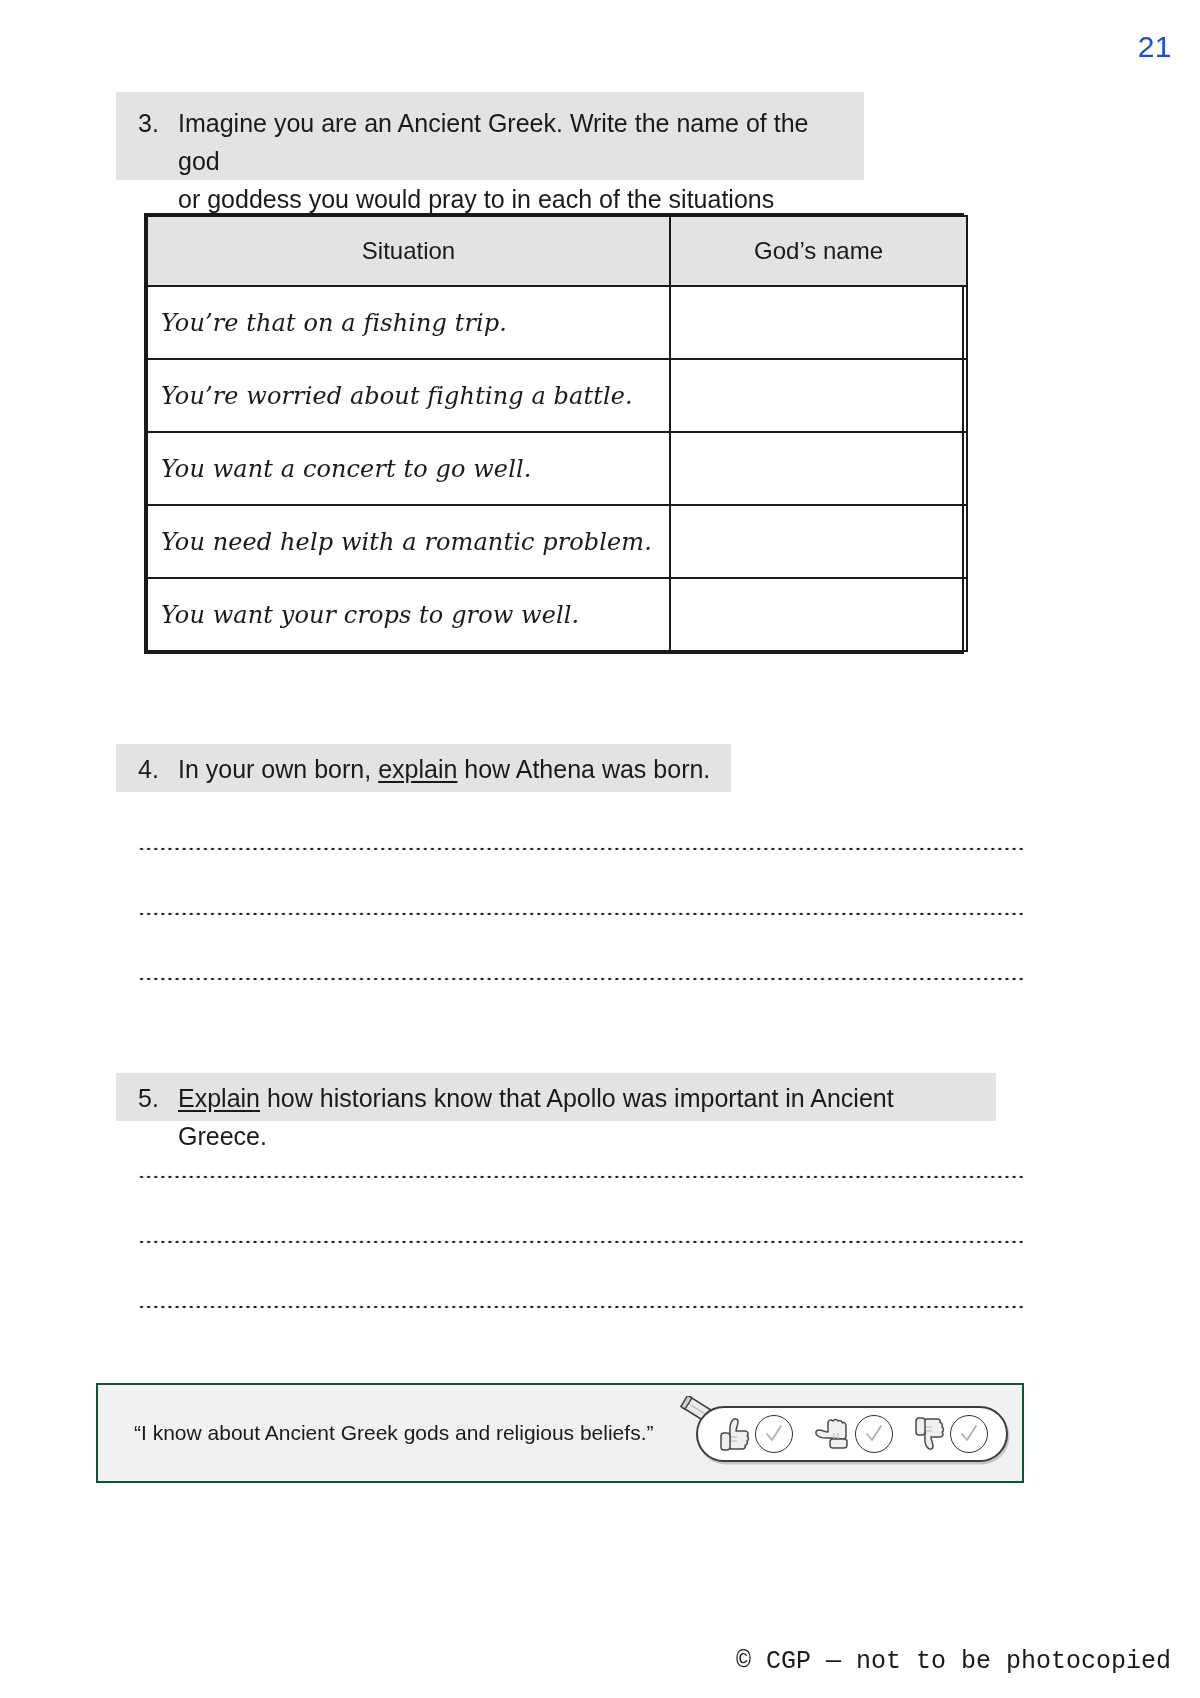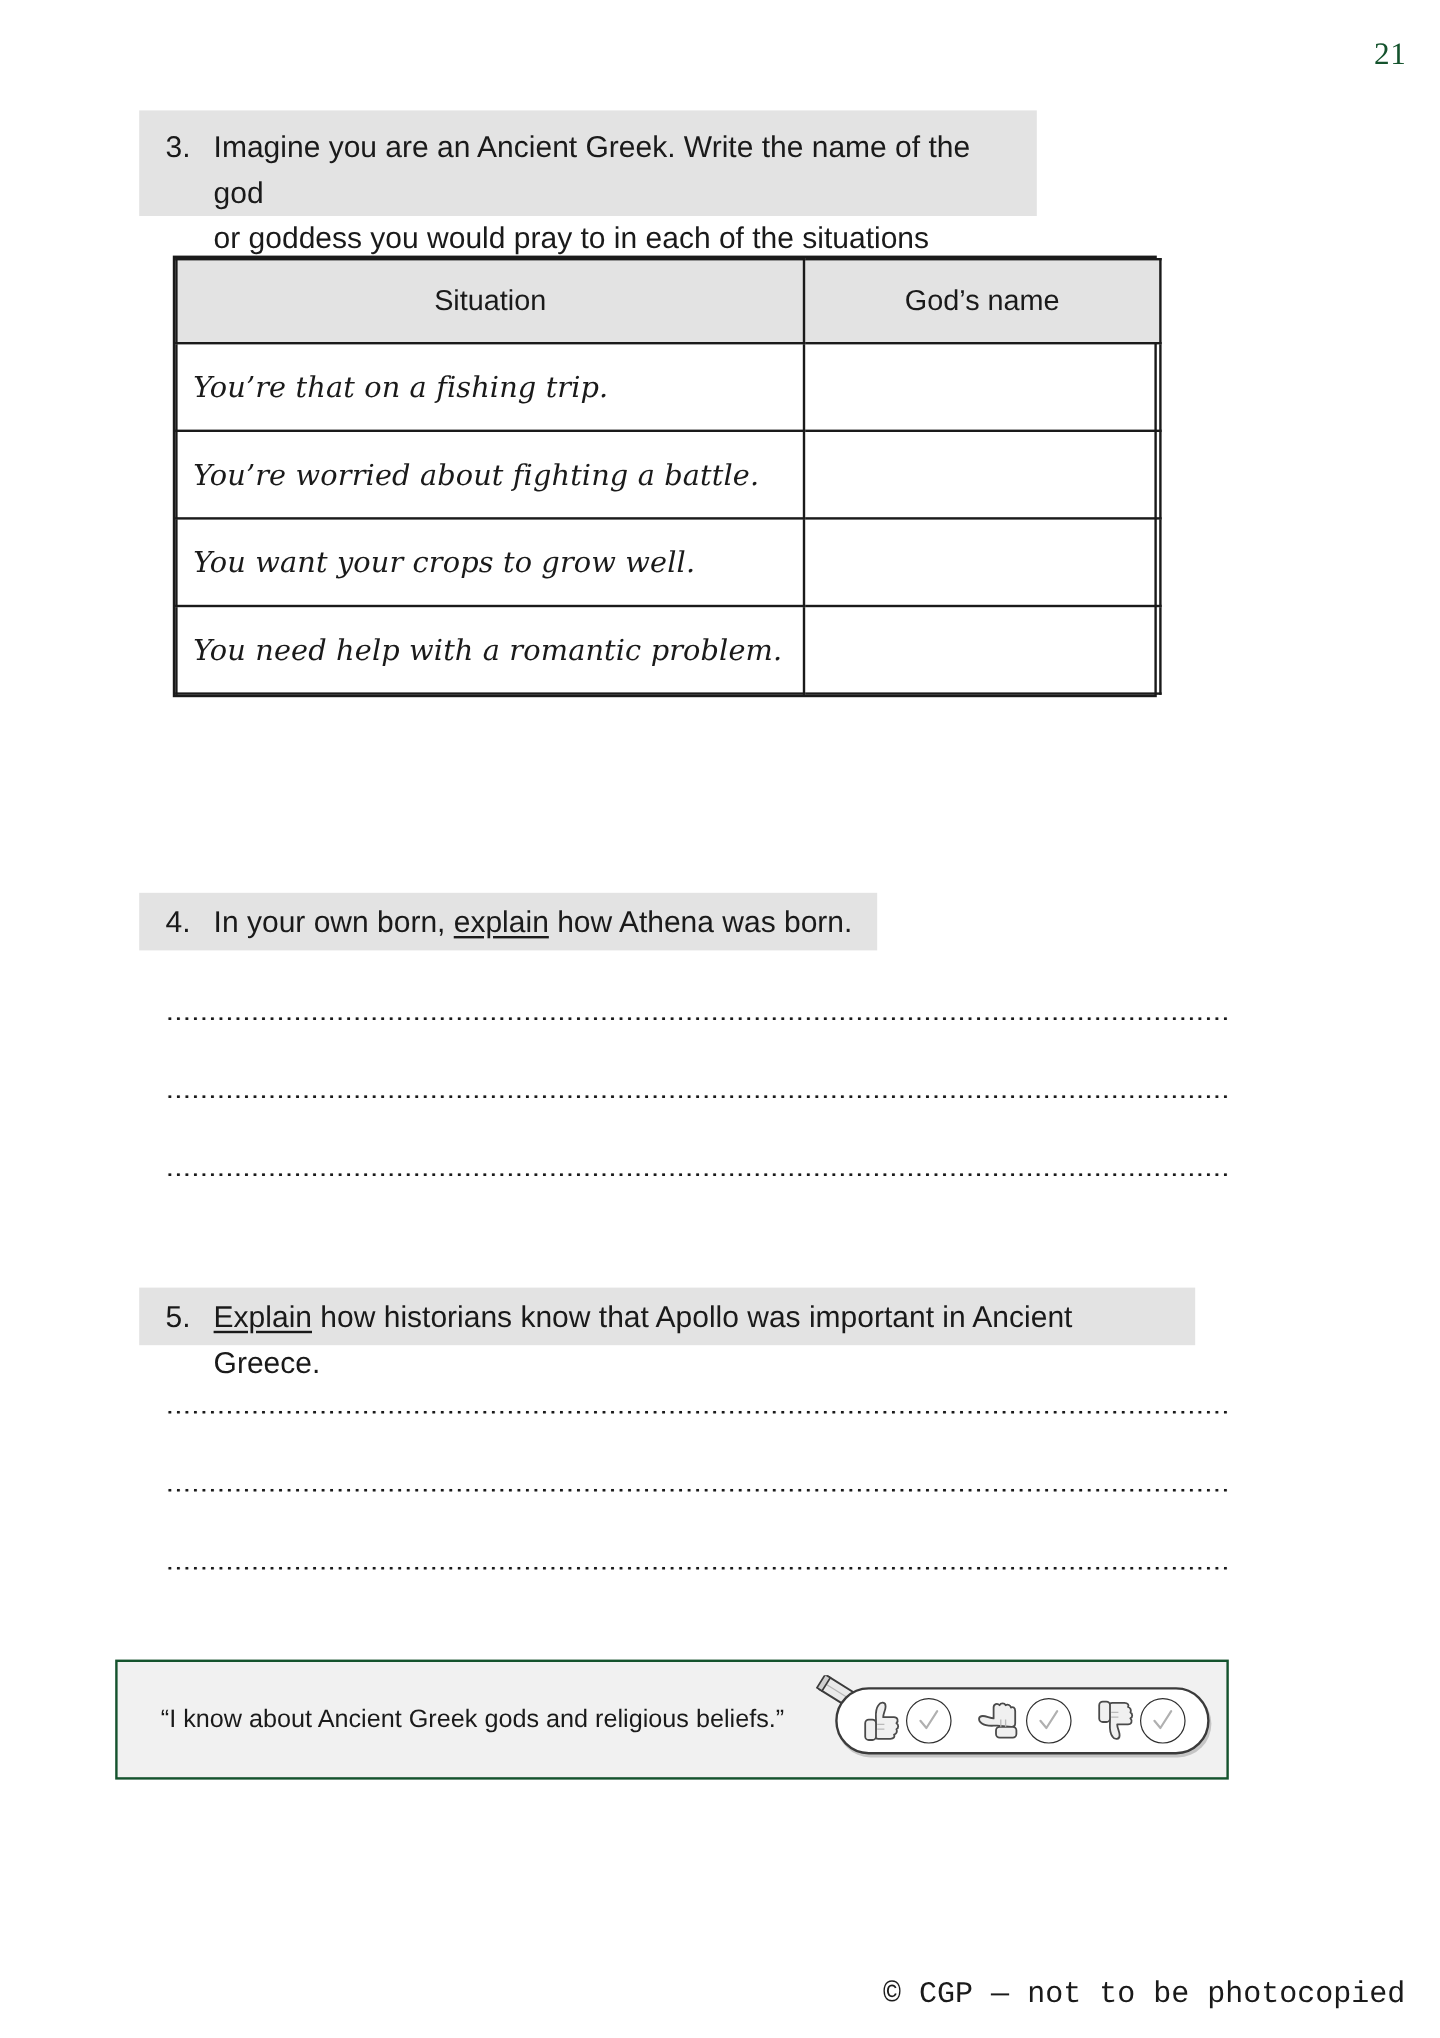--- a/index.html
+++ b/index.html
@@ -20,24 +20,24 @@
     position: absolute;
     inset: 0;
     background: #ffffff;
   }
 
   
   .page-number {
     position: absolute;
     top: 30px;
     right: 28px;
-    font-size: 26px;
+    font-size: 30px;
     letter-spacing: 0.5px;
-    color: #14532d;
-    font-family: Liberation Serif, serif;
+    color: #1d4ed8;
+    font-family: Liberation Sans, sans-serif;
   }
 
   
   .qband {
     position: absolute;
     background: #e3e3e3;
     box-sizing: border-box;
     padding: 12px 20px 12px 22px;
   }
   .qrow {
@@ -228,25 +228,29 @@
       <tbody>
         <tr>
           <td class="sit">You’re that on a fishing trip.</td>
           <td class="ans"></td>
         </tr>
         <tr>
           <td class="sit">You’re worried about fighting a battle.</td>
           <td class="ans"></td>
         </tr>
         <tr>
+          <td class="sit">You want a concert to go well.</td>
+          <td class="ans"></td>
+        </tr>
+        <tr>
+          <td class="sit">You need help with a romantic problem.</td>
+          <td class="ans"></td>
+        </tr>
+        <tr>
           <td class="sit">You want your crops to grow well.</td>
-          <td class="ans"></td>
-        </tr>
-        <tr>
-          <td class="sit">You need help with a romantic problem.</td>
           <td class="ans"></td>
         </tr>
       </tbody>
     </table>
   </div>
 
   <div class="qband" id="q4-band">
     <div class="qrow">
       <div class="qnum">4.</div>
       <div class="qtext"><span>In your own born, </span><u>explain</u><span> how Athena was born.</span></div>

